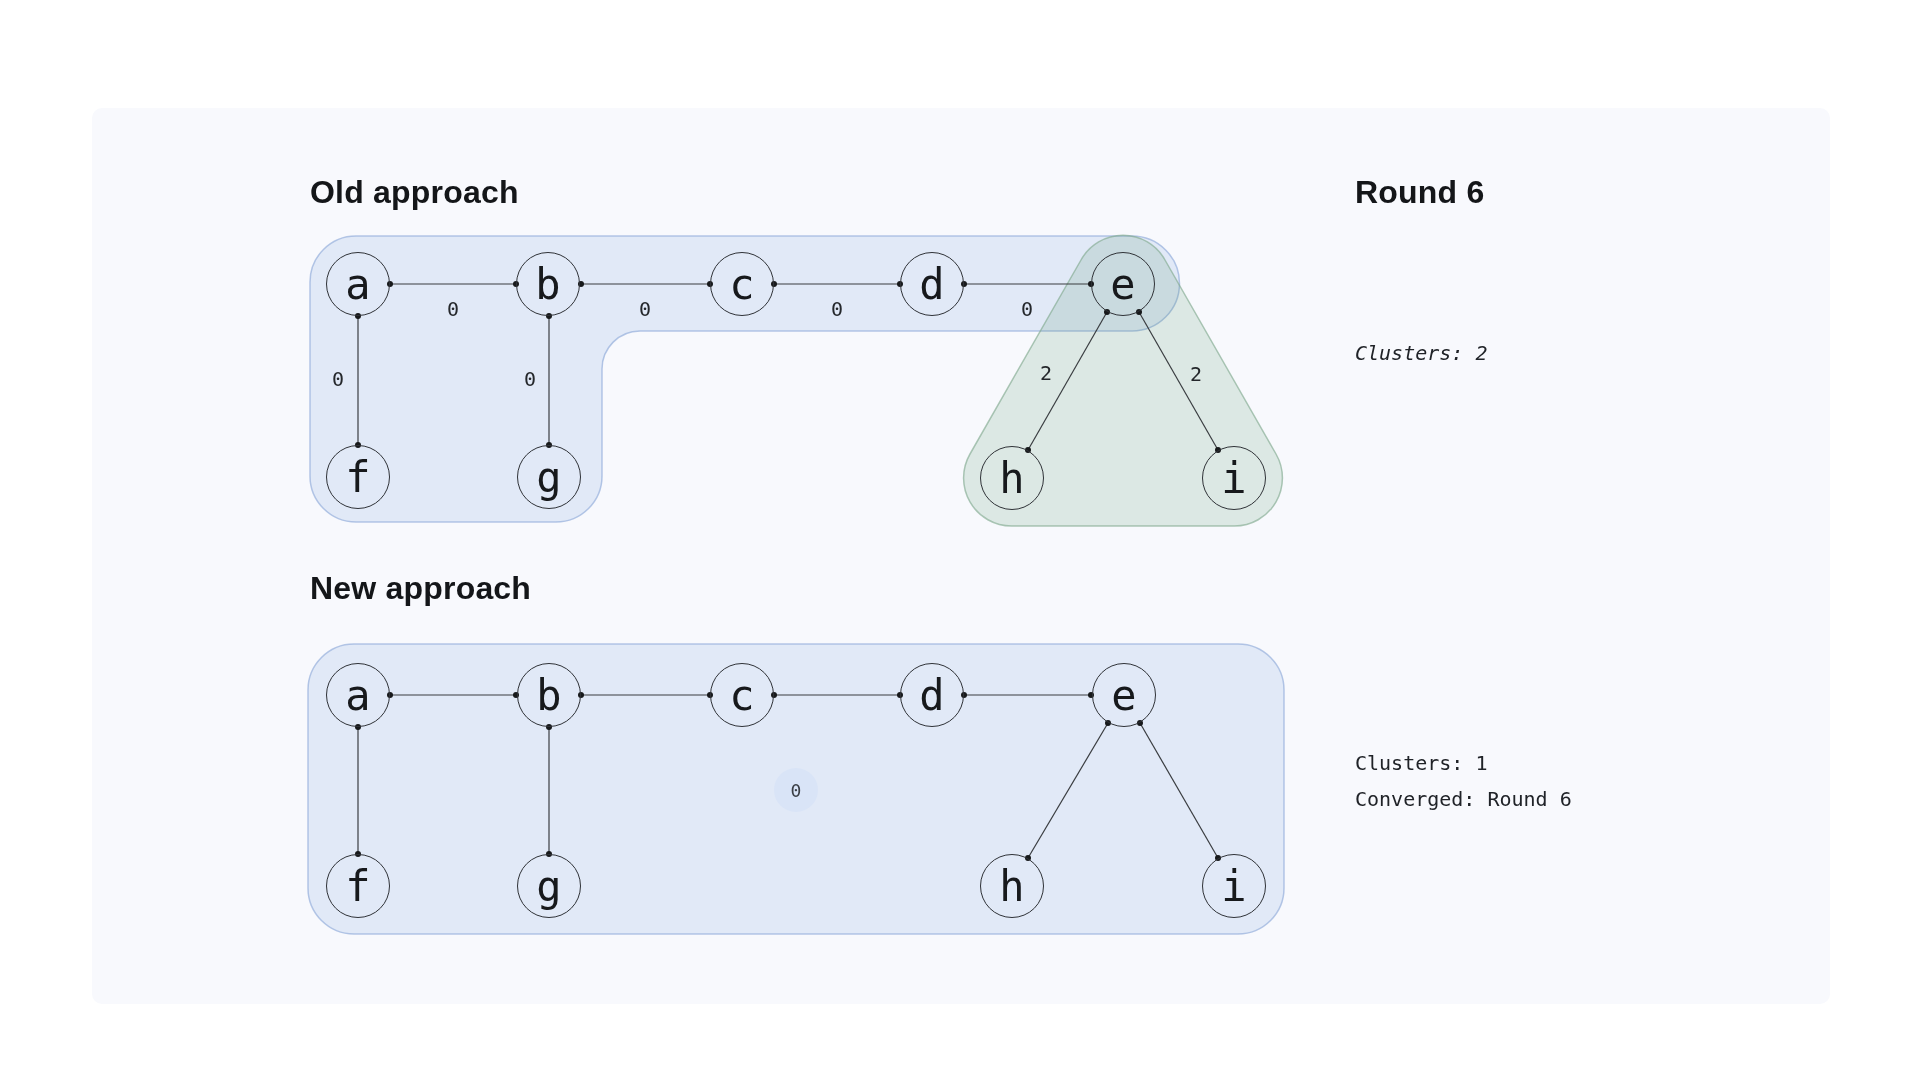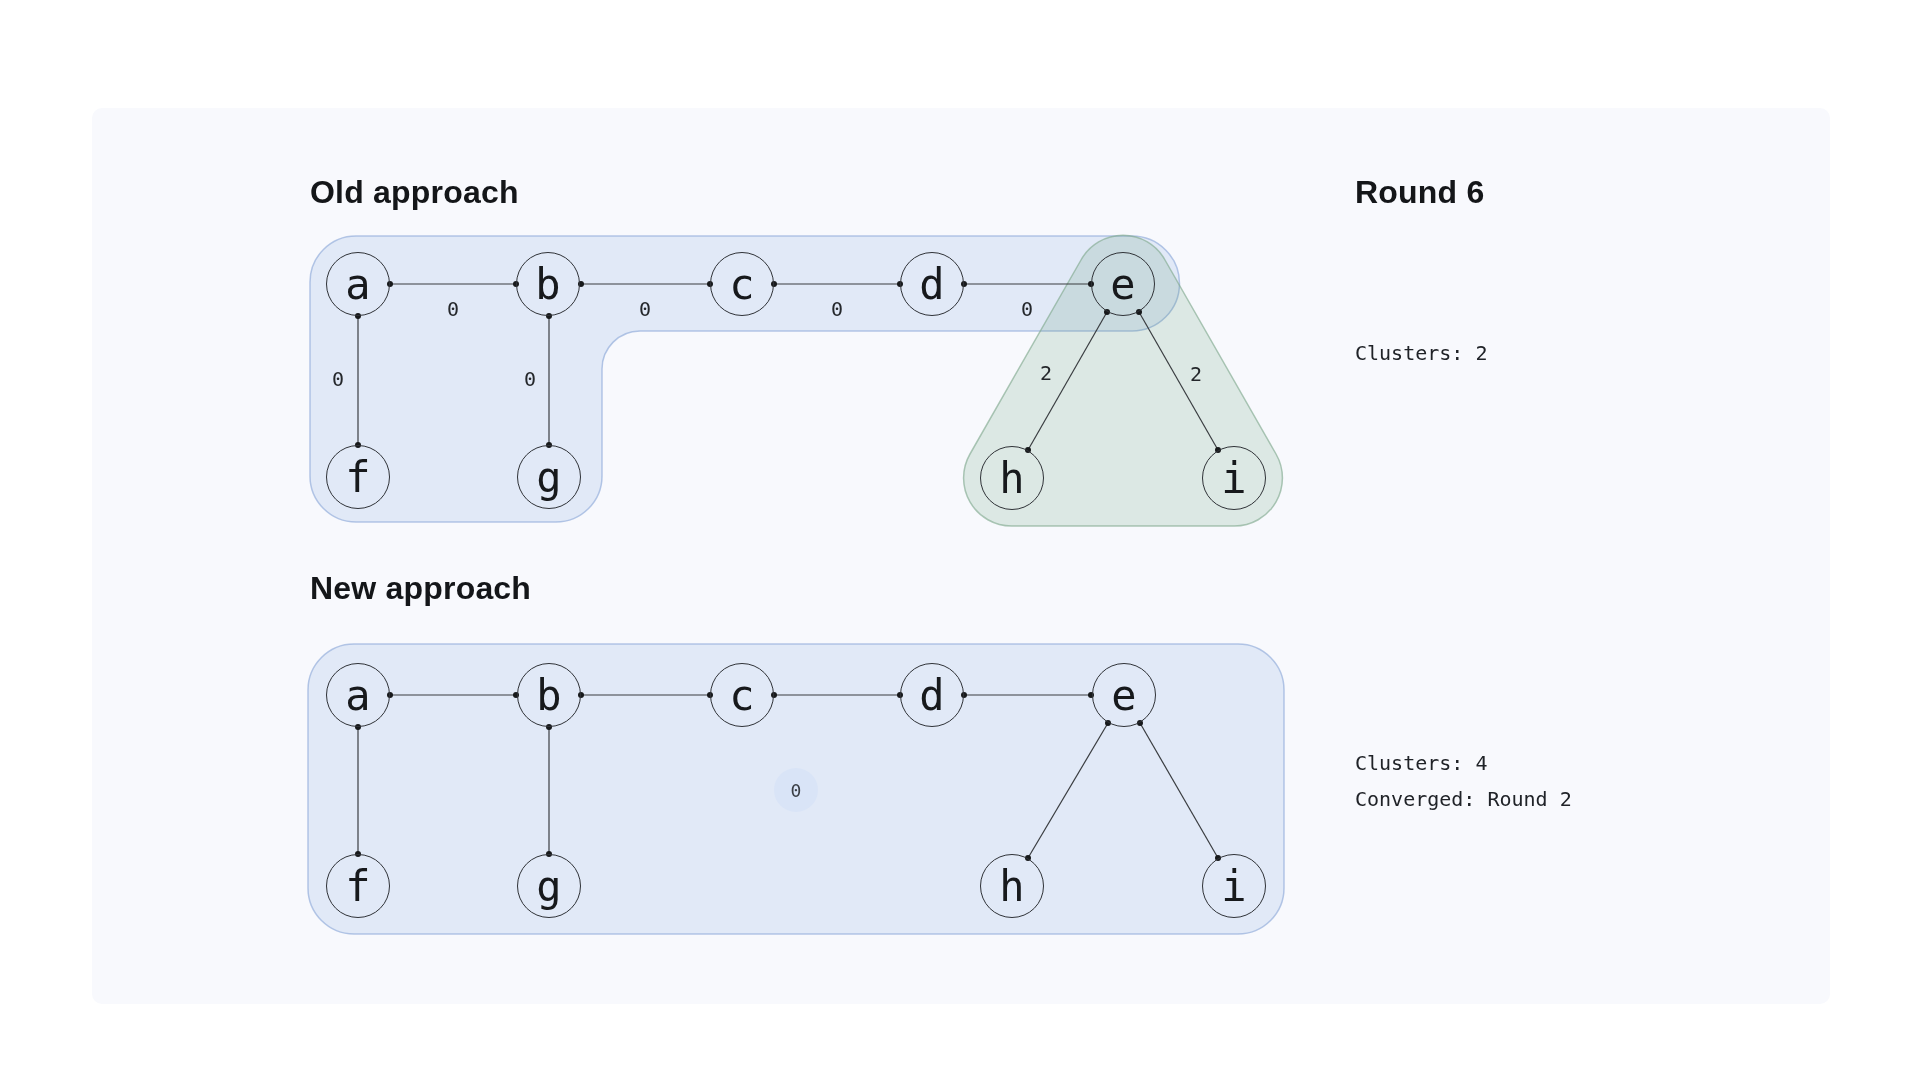--- a/index.html
+++ b/index.html
@@ -95,23 +95,23 @@
         <circle cx="1028" cy="842" r="3"></circle>
       <circle cx="1140" cy="707" r="3"></circle>
         <circle cx="1218" cy="842" r="3"></circle>
     </g>
   </svg>
 
   <div class="title" style="left:310px;top:160px;">Old approach</div>
   <div class="title" style="left:1355px;top:160px;">Round 6</div>
   <div class="title" style="left:310px;top:556px;">New approach</div>
 
-  <div class="mono-line" style="left:1355px;top:327px;">Clusters: 2</div>
-  <div class="mono-line" style="left:1355px;top:737px;">Clusters: 4</div>
-  <div class="mono-line" style="left:1355px;top:773px;">Converged: Round 2</div>
+  <div class="mono-line" style="left:1355px;top:327px;font-style:italic;">Clusters: 2</div>
+  <div class="mono-line" style="left:1355px;top:737px;">Clusters: 1</div>
+  <div class="mono-line" style="left:1355px;top:773px;">Converged: Round 6</div>
 
   <div class="node" style="left:326px;top:236px;">a</div>
   <div class="node" style="left:516px;top:236px;">b</div>
   <div class="node" style="left:710px;top:236px;">c</div>
   <div class="node" style="left:900px;top:236px;">d</div>
   <div class="node" style="left:1091px;top:236px;">e</div>
   <div class="node" style="left:326px;top:429px;">f</div>
   <div class="node" style="left:517px;top:429px;">g</div>
   <div class="node" style="left:980px;top:430px;">h</div>
   <div class="node" style="left:1202px;top:430px;">i</div>

